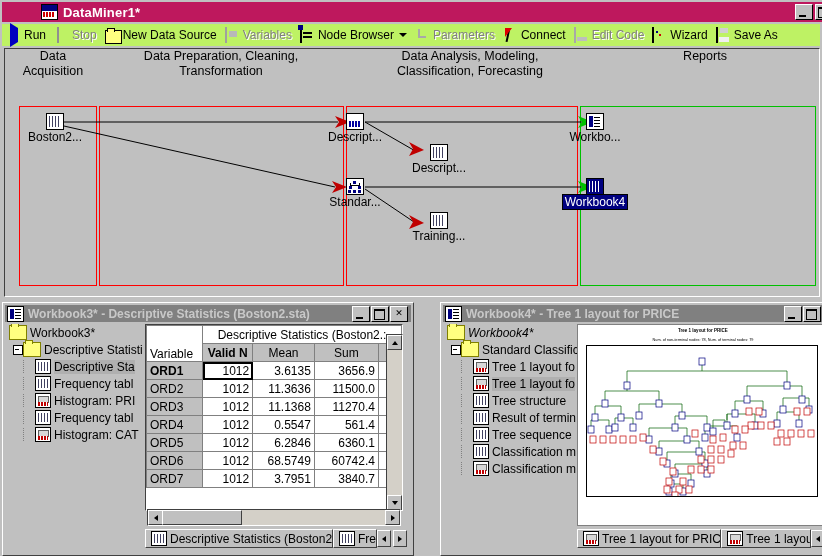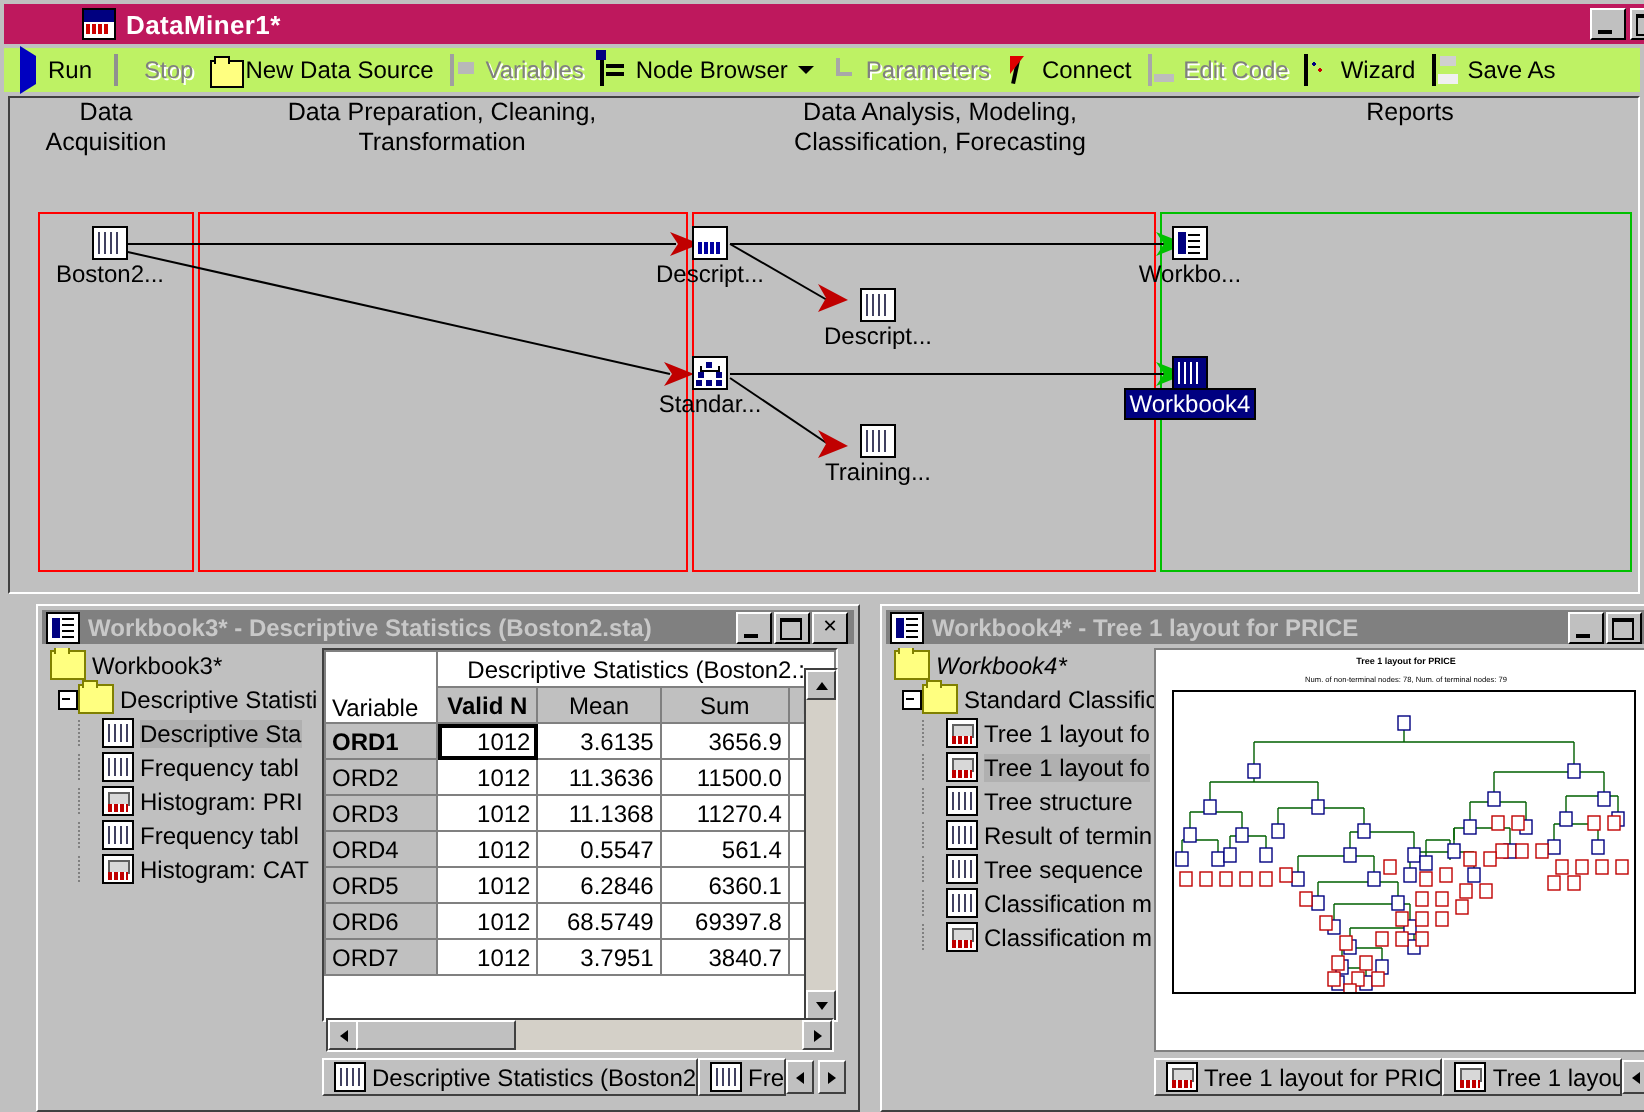--- a/index.html
+++ b/index.html
@@ -301,21 +301,21 @@
     </div>
 
     <div class="node" style="left:552px;top:129px;">
       <div class="gl">
           <span class="g-wbsel"></span>
         </div>
       <div class="cap sel">Workbook4</div>
     </div>
   </div>
 
-  <div class="child out" style="left:18px;top:302px;width:410px;height:252px;">
+  <div class="child out" style="left:2px;top:302px;width:410px;height:252px;">
     <div class="ctitle">
       <span class="cbook"></span>
       <span class="ct">Workbook3* - Descriptive Statistics (Boston2.sta)</span>
       <span class="cbtns">
         <span class="wb min"></span>
         <span class="wb max"></span>
         <span class="wb">✕</span>
       </span>
     </div>
 
@@ -401,21 +401,21 @@
           <td class="vcol">ORD5</td>
           <td class="num">1012</td>
           <td class="num">6.2846</td>
           <td class="num">6360.1</td>
           <td class="num"></td>
         </tr>
         <tr>
           <td class="vcol">ORD6</td>
           <td class="num">1012</td>
           <td class="num">68.5749</td>
-          <td class="num">69397.8</td>
+          <td class="num">60742.4</td>
           <td class="num"></td>
         </tr>
         <tr>
           <td class="vcol">ORD7</td>
           <td class="num">1012</td>
           <td class="num">3.7951</td>
           <td class="num">3840.7</td>
           <td class="num"></td>
         </tr>
       </tbody>

